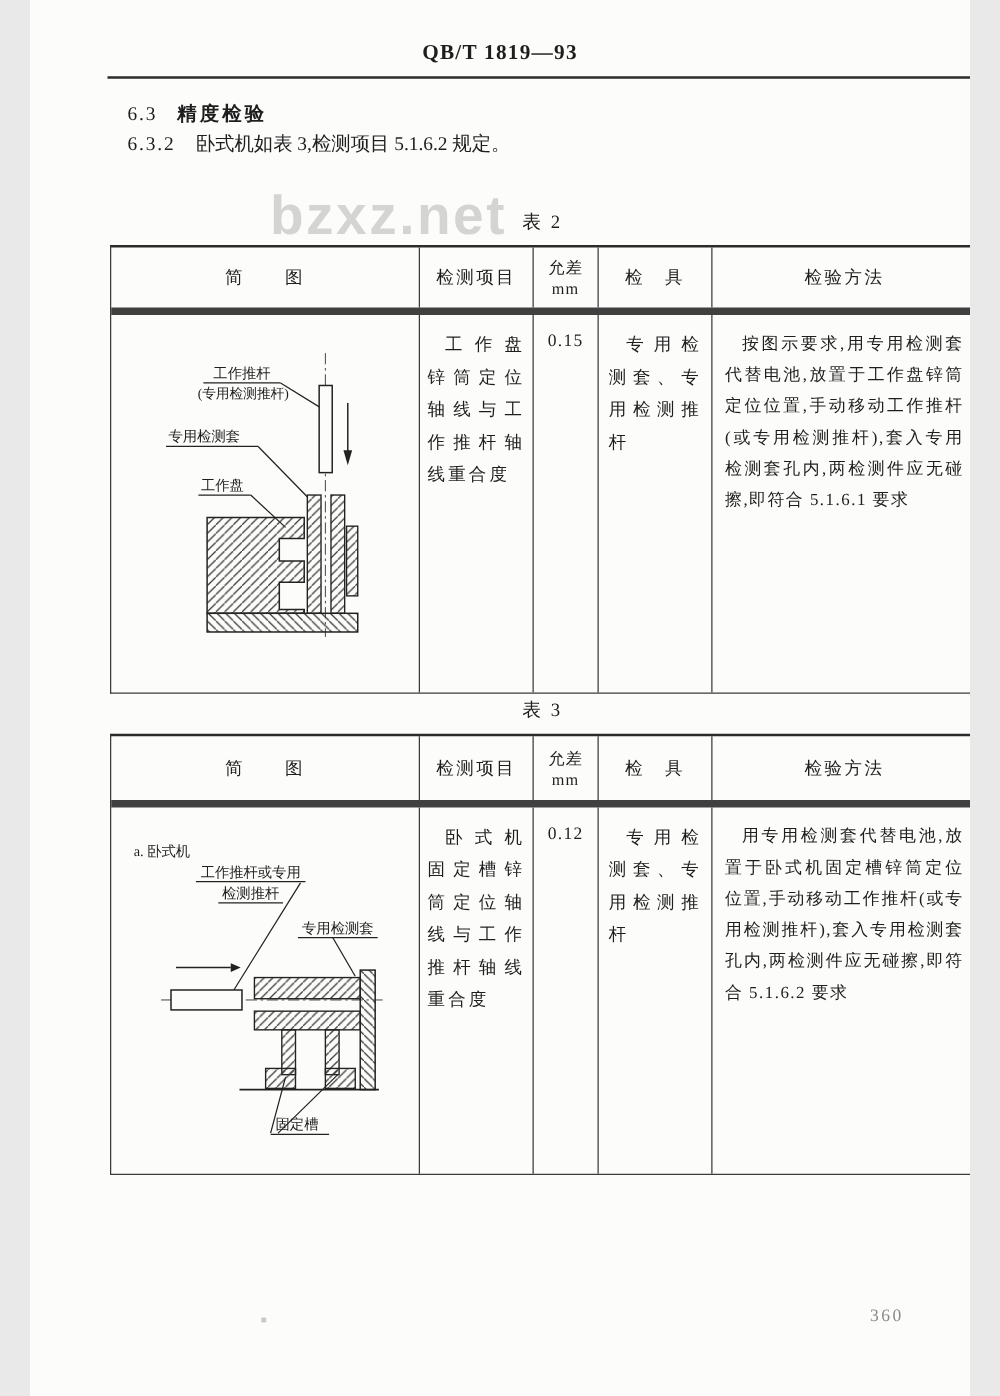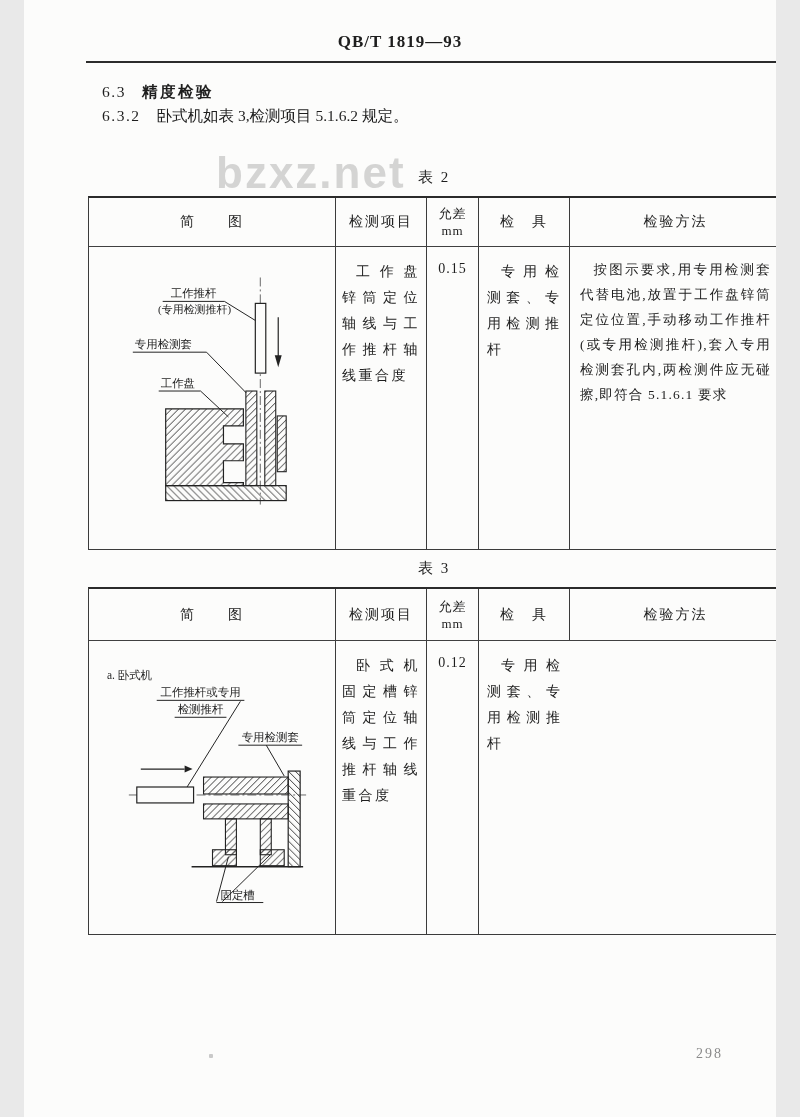--- a/index.html
+++ b/index.html
@@ -13,21 +13,21 @@
   .clause .num{display:inline-block;margin-right:16px;letter-spacing:1.5px;}
   .clause.head .txt{font-weight:bold;letter-spacing:2.5px;}
   .tbl-caption{position:absolute;left:64px;width:692px;text-align:center;
                font-size:15px;letter-spacing:2px;}
   #cap2{top:168px;} #cap3{top:559px;}
   .tbl{position:absolute;left:64px;width:692px;border:1px solid #3b3b3b;border-top:2px solid #2b2b2b;}
   #table2{top:196px;} #table3{top:587px;}
   .thead,.tbody{display:grid;grid-template-columns:247px 91px 52px 91px 1fr;}
   #table2 .thead{height:48px;} #table2 .tbody{height:302px;}
   #table3 .thead{height:51px;} #table3 .tbody{height:293px;}
-  .thead{border-bottom:1px solid #404040;}
+  .thead{border-bottom:6px solid #404040;}
   .cell{border-right:1px solid #3b3b3b;position:relative;overflow:hidden;}
   .cell:last-child{border-right:none;}
   .hc{display:flex;align-items:center;justify-content:center;
       font-size:14px;letter-spacing:2px;}
   .hc .stack{text-align:center;line-height:17px;font-size:13px;letter-spacing:1px;}
   .c-item{padding:12px 6px 0;font-size:14px;line-height:26px;letter-spacing:2.5px;
           text-align:justify;text-indent:1em;}
   .c-tol{padding-top:14px;text-align:center;font-size:14px;letter-spacing:1px;}
   .c-gauge{padding:12px 8px 0;font-size:14px;line-height:26px;letter-spacing:2px;
            text-align:justify;text-indent:1em;}
@@ -182,21 +182,22 @@
 
           <line x1="140" y1="216" x2="128" y2="261" stroke="#222" stroke-width="1"></line>
           <line x1="182" y1="214" x2="134" y2="261" stroke="#222" stroke-width="1"></line>
           <text class="dgm-text" x="132" y="258">固定槽</text>
           <line x1="128" y1="262" x2="175" y2="262" stroke="#222" stroke-width="1"></line>
         </svg>
       </div>
       <div class="cell c-item">卧式机固定槽锌筒定位轴线与工作推杆轴线重合度</div>
       <div class="cell c-tol">0.12</div>
       <div class="cell c-gauge">专用检测套、专用检测推杆</div>
+      <div class="cell c-method">用专用检测套代替电池,放置于卧式机固定槽锌筒定位位置,手动移动工作推杆(或专用检测推杆),套入专用检测套孔内,两检测件应无碰擦,即符合 5.1.6.2 要求</div>
     </div>
   </div>
 
   <div class="watermark">bzxz.net</div>
 
   <div class="speck"></div>
-  <div class="page-number">298</div>
+  <div class="page-number">360</div>
 
 </div>
 
 </body></html>

